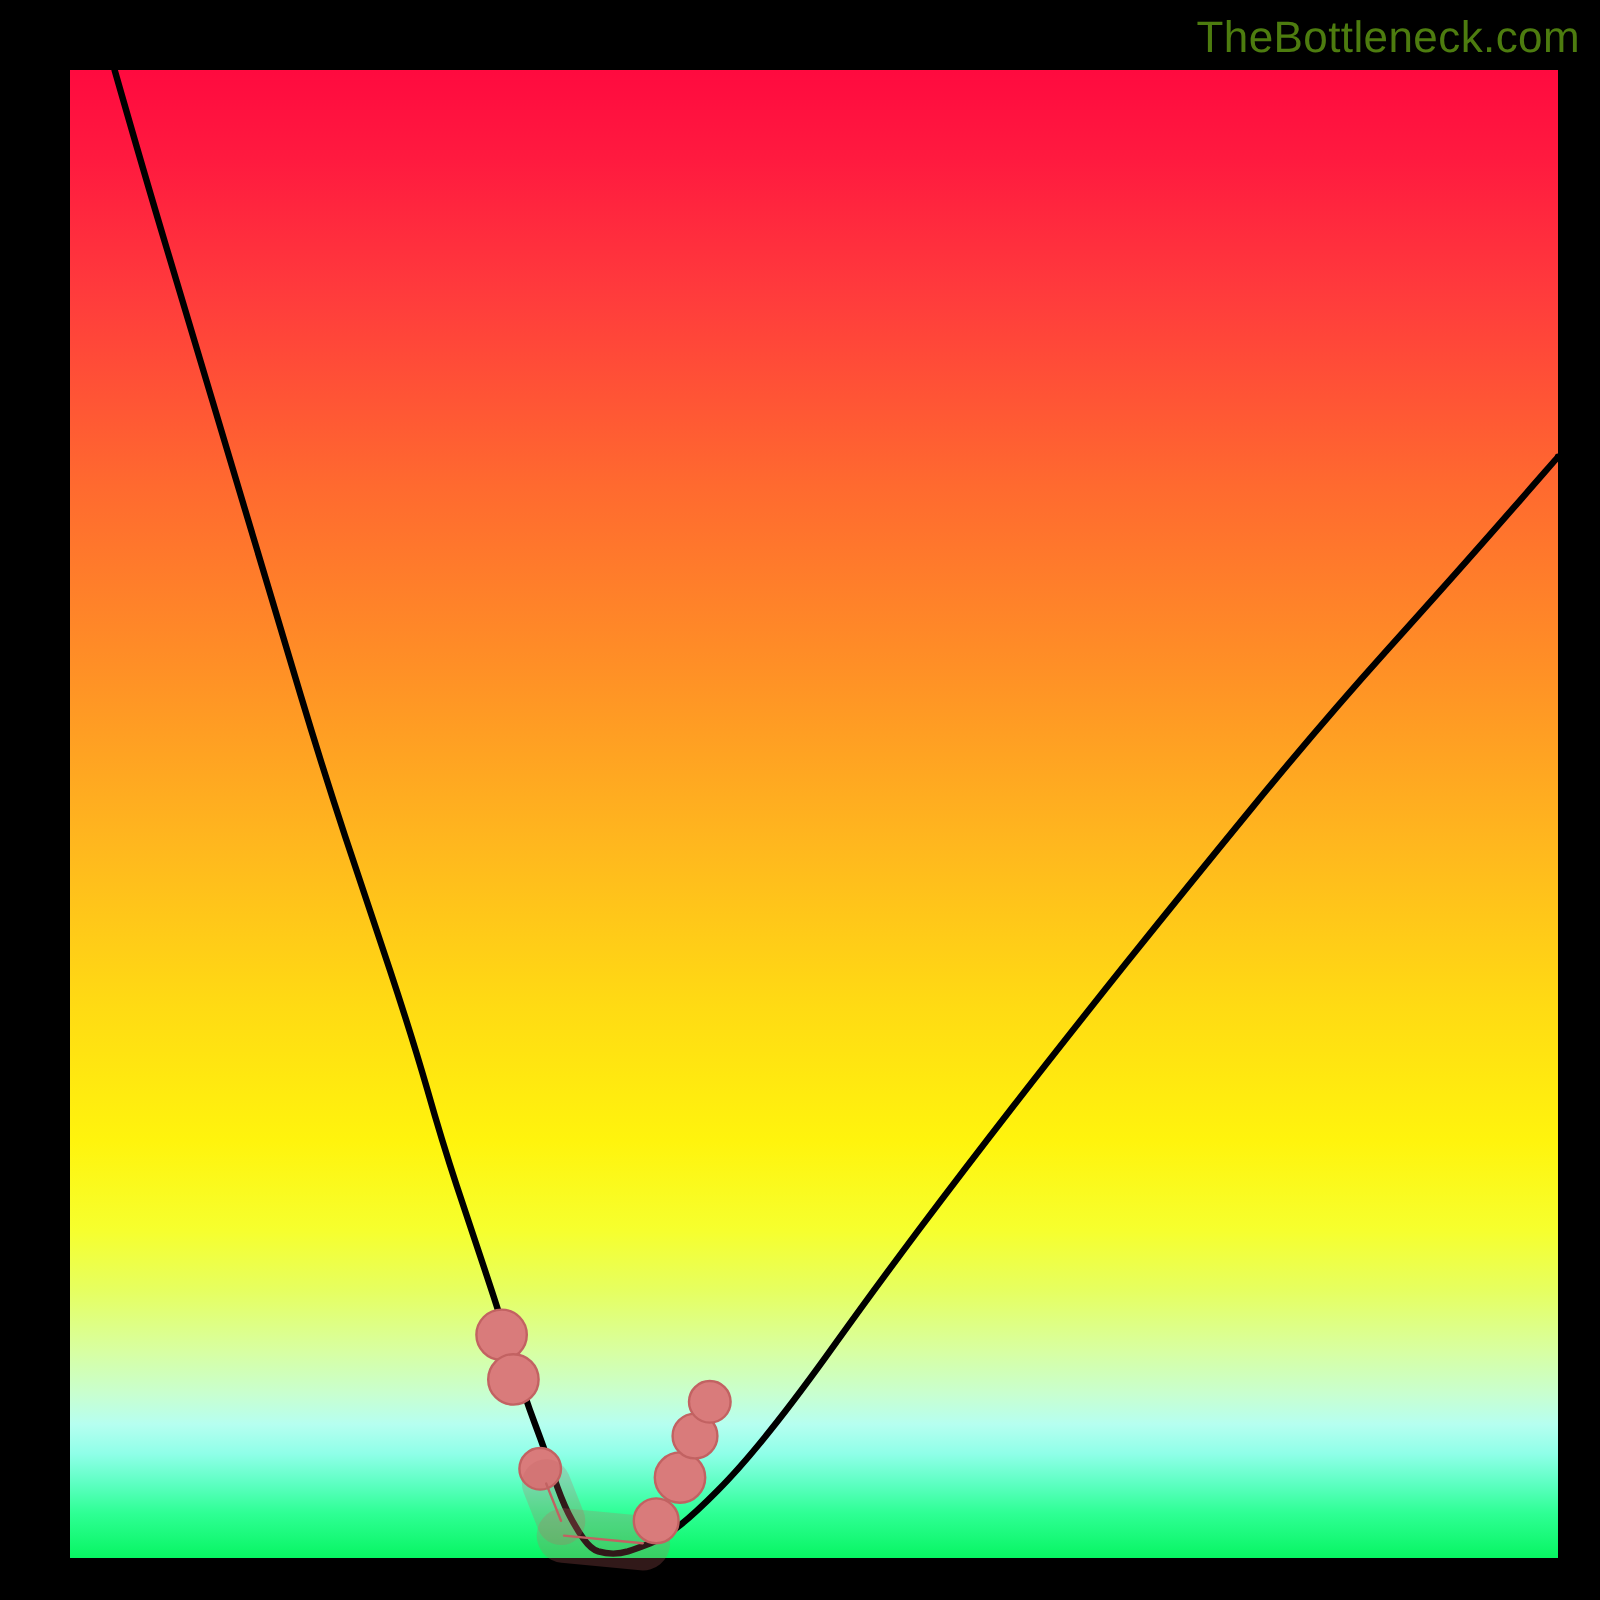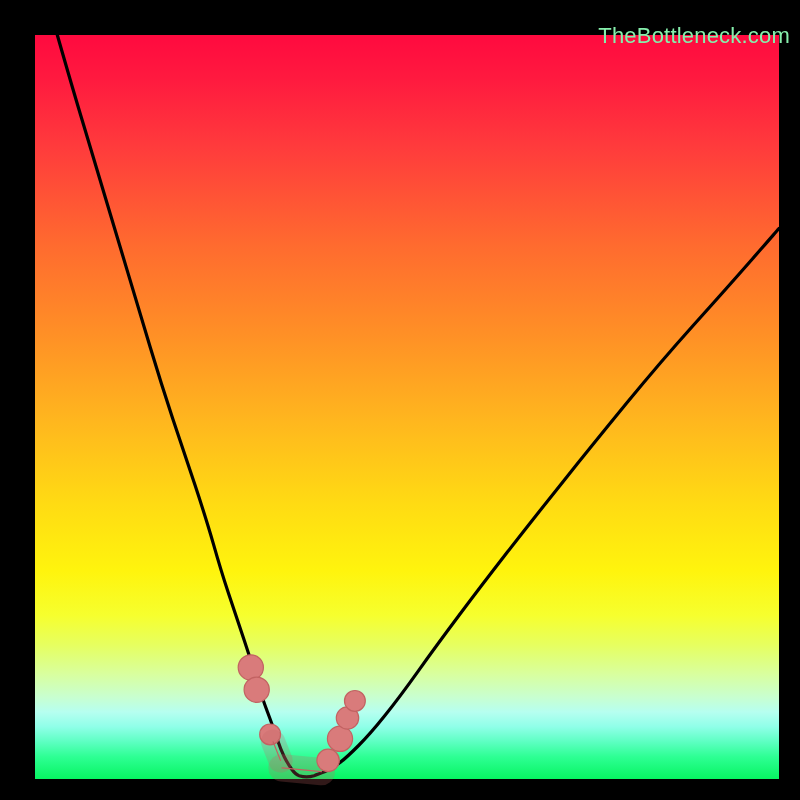--- a/index.html
+++ b/index.html
@@ -40,23 +40,23 @@
       #c8ffd0 89%,
       #b6fff0 91%,
       #8fffe8 93%,
       #5dffc2 95%,
       #2eff94 97%,
       #07f562 100%
     );
   }
   .watermark {
     position: absolute;
-    top: 23px;
+    top: 6px;
     right: 10px;
-    color: #86efac;
+    color: #4d7c0f;
     font-size: 22px;
     letter-spacing: 0.2px;
     font-weight: 500;
   }
   svg.curve {
     position: absolute;
     left: 0;
     top: 0;
     width: 744px;
     height: 744px;

